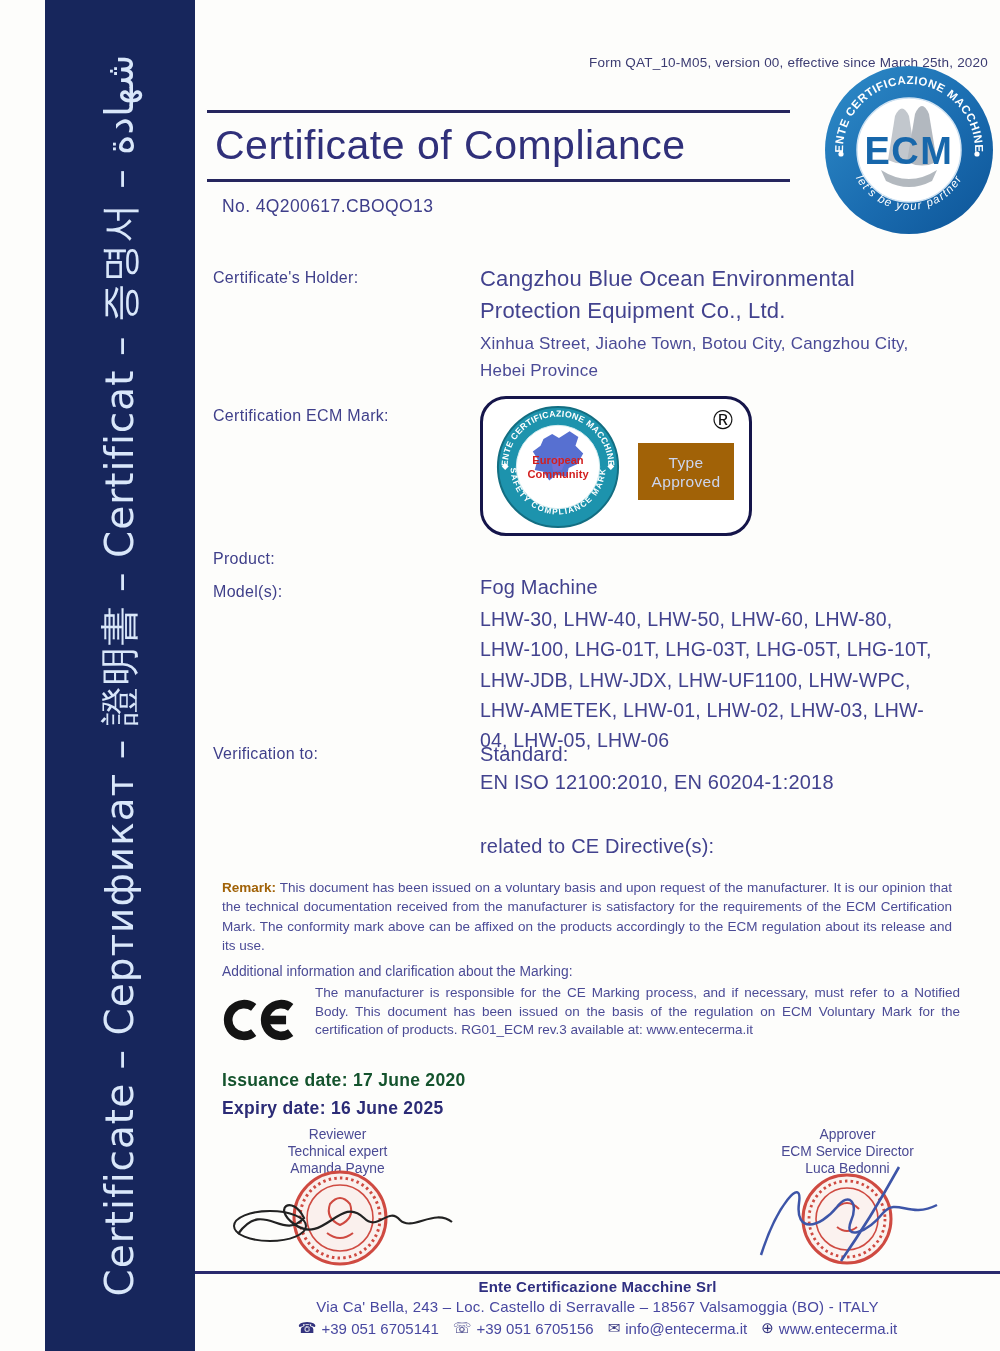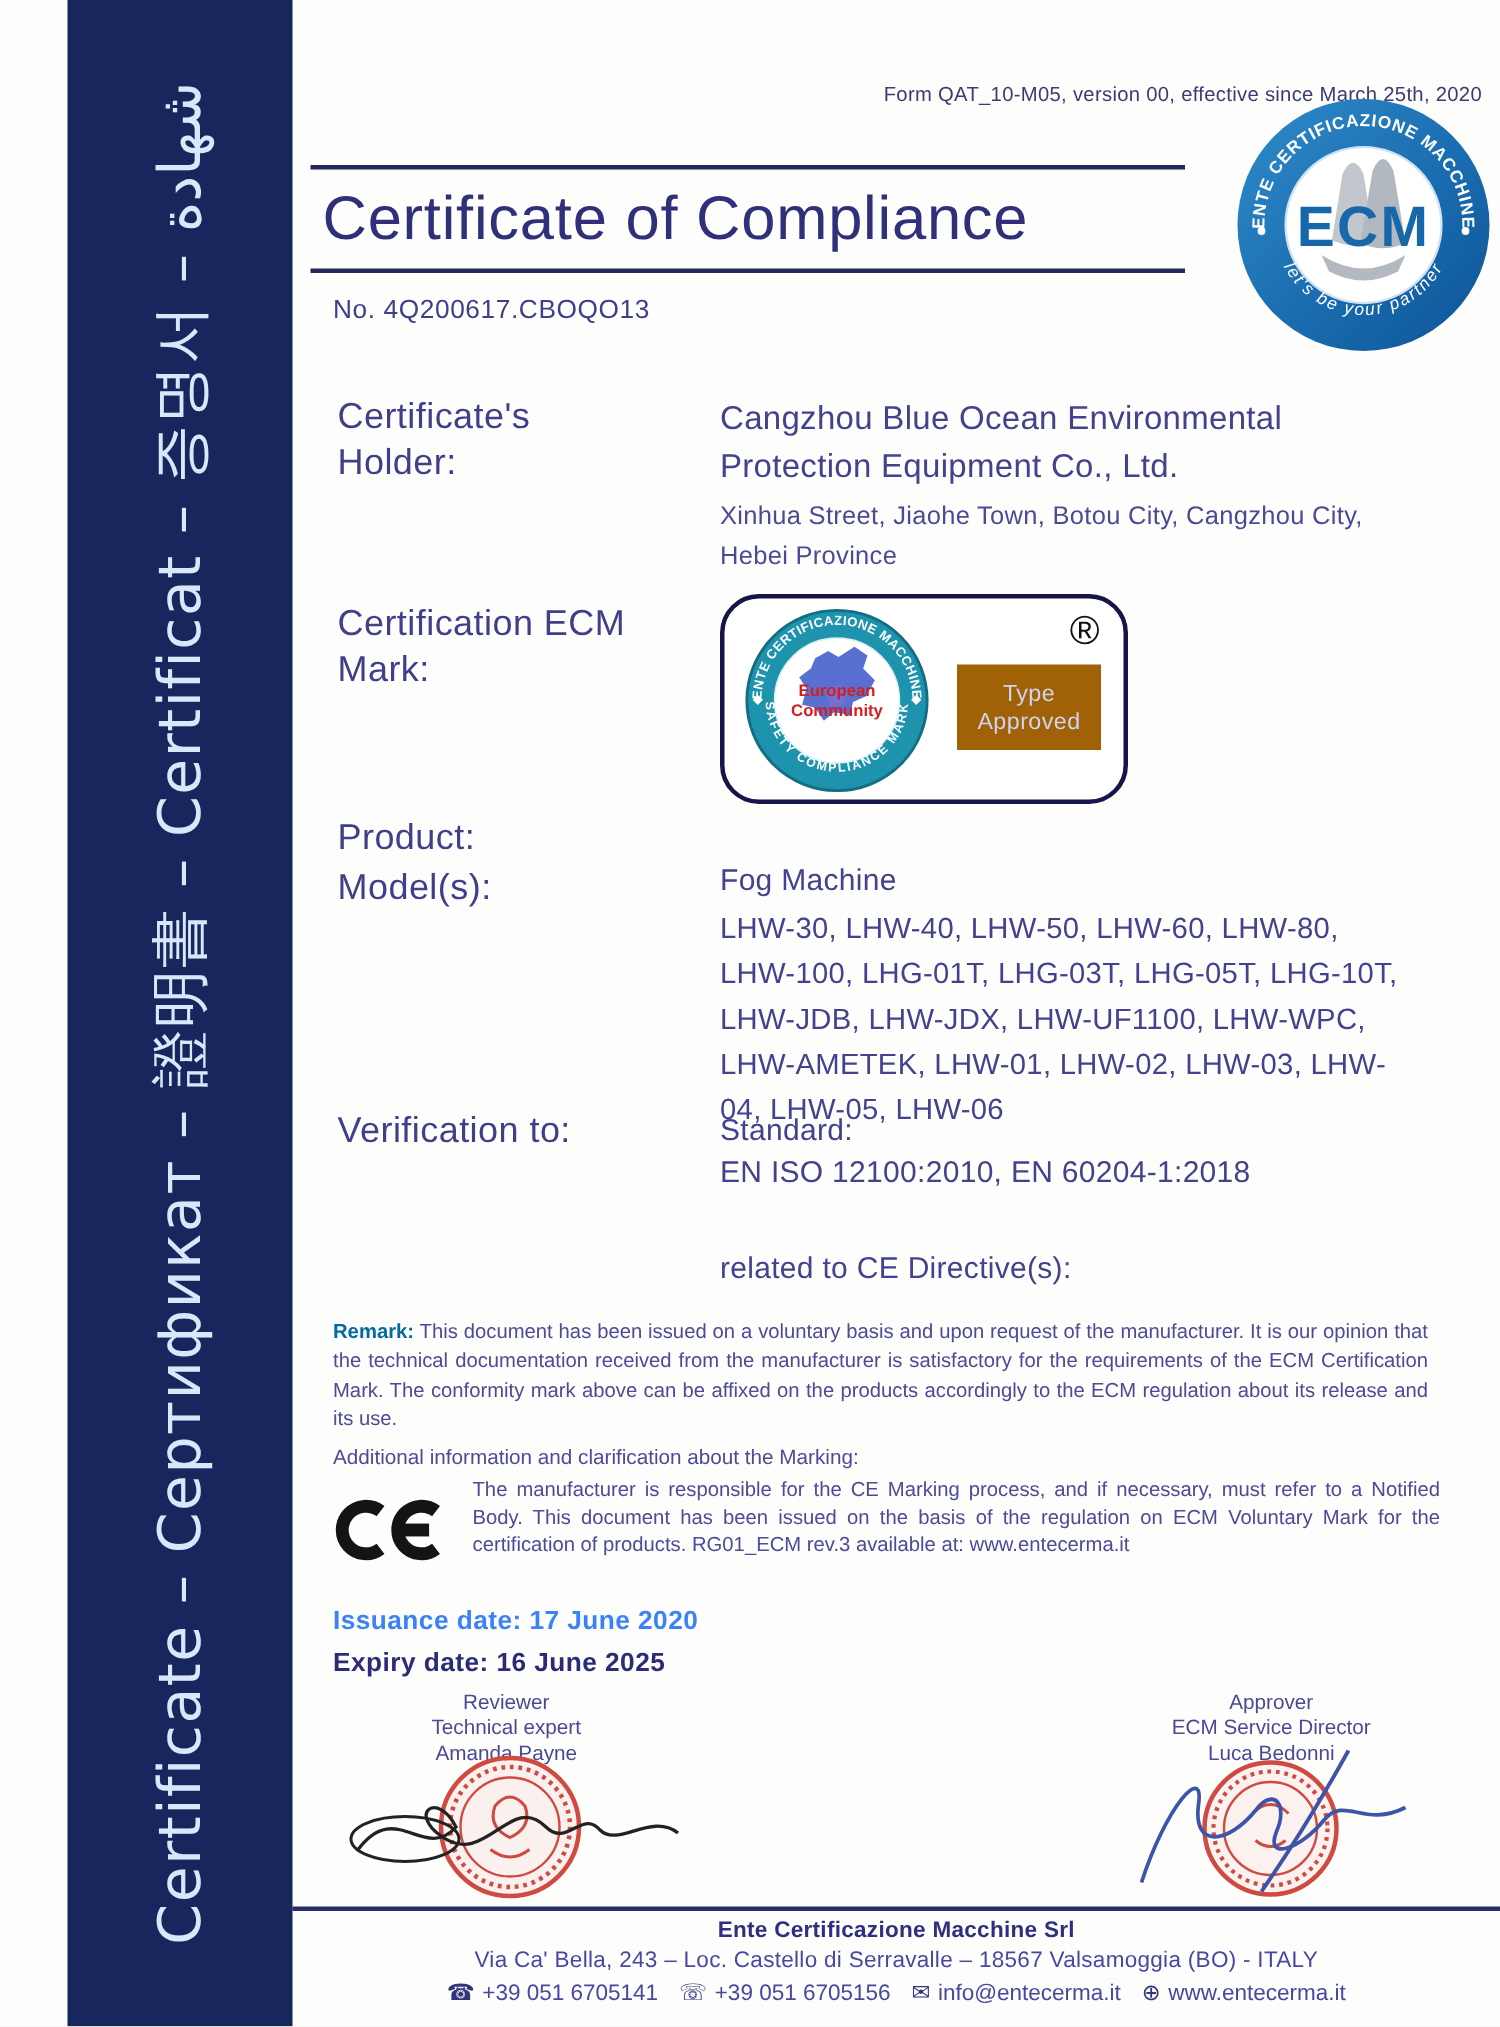--- a/index.html
+++ b/index.html
@@ -24,21 +24,21 @@
   .form-ref { position: absolute; top: 55px; right: 12px; font-size: 13.5px; color: #3c3c72; letter-spacing: 0.2px; }
   
   .title-block { position: absolute; left: 207px; top: 110px; width: 583px; }
   .rule-top { height: 3px; background: #26265e; }
   .rule-bottom { height: 2.5px; background: #26265e; }
   .page-title { font-size: 41px; font-weight: 400; color: #30307a; padding: 9px 0 10px 8px; letter-spacing: 0.5px; }
   .cert-no { position: absolute; left: 222px; top: 196px; font-size: 17.5px; color: #3e3e8a; letter-spacing: 0.4px; }
   
   .ecm-logo { position: absolute; left: 823px; top: 64px; }
   
-  .flabel { position: absolute; left: 225px; font-size: 24px; color: #3f3f8a; line-height: 31px; letter-spacing: 0.3px; }
+  .flabel { position: absolute; left: 213px; font-size: 16px; color: #3f3f8a; line-height: 31px; letter-spacing: 0.3px; }
   .fvalue { position: absolute; left: 480px; font-size: 22px; color: #42428e; line-height: 31.5px; letter-spacing: 0.2px; }
   .holder-label { top: 262px; width: 210px; }
   .holder-name { top: 263px; width: 468px; }
   .holder-address { top: 330px; width: 435px; font-size: 17px; line-height: 27px; color: #4a4a96; }
   .mark-label { top: 400px; width: 205px; }
   .mark-box {
     position: absolute; left: 480px; top: 396px; width: 272px; height: 140px;
     border: 3.5px solid #15154a; border-radius: 26px; background: #fff;
   }
   .registered { position: absolute; right: 16px; top: 6px; font-size: 27px; color: #111; }
@@ -51,27 +51,27 @@
   .models-label { top: 576px; }
   .product-name { top: 572px; font-size: 20px; }
   .models-list { top: 576px; width: 468px; font-size: 19.5px; line-height: 30.3px; margin-top: 28px; }
   .verif-label { top: 738px; }
   .std-label { top: 739px; font-size: 20px; }
   .std-values { top: 767px; font-size: 20px; }
   .dir-label { top: 831px; font-size: 20px; }
   .dir-values { top: 859px; font-size: 20px; }
   
   .remark { position: absolute; left: 222px; top: 878px; width: 730px; font-size: 13.5px; line-height: 19.4px; color: #4b4b96; text-align: justify; }
-  .remark b { font-weight: bold; color: #0369a1; }
+  .remark b { font-weight: bold; color: #a16207; }
   .additional { position: absolute; left: 222px; top: 964px; font-size: 13.8px; color: #4b4b96; }
   
   .ce-icon { position: absolute; left: 220px; top: 986px; }
   .ce-text { position: absolute; left: 315px; top: 984px; width: 645px; font-size: 13.5px; line-height: 18.6px; color: #4b4b96; text-align: justify; }
   
-  .issuance { position: absolute; left: 222px; top: 1070px; font-size: 17.5px; font-weight: bold; color: #3b82f6; letter-spacing: 0.3px; }
+  .issuance { position: absolute; left: 222px; top: 1070px; font-size: 17.5px; font-weight: bold; color: #14532d; letter-spacing: 0.3px; }
   .expiry { position: absolute; left: 222px; top: 1098px; font-size: 17.5px; font-weight: bold; color: #2b2b76; letter-spacing: 0.3px; }
   
   .sig-head { position: absolute; top: 1127px; width: 215px; text-align: center; font-size: 13.8px; line-height: 16.8px; color: #4a4a94; }
   .sig-head.reviewer { left: 230px; }
   .sig-head.approver { left: 740px; }
   .sig-reviewer { position: absolute; left: 228px; top: 1168px; }
   .sig-approver { position: absolute; left: 747px; top: 1161px; }
   
   .footer-rule { position: absolute; left: 195px; right: 0; top: 1271px; height: 2.5px; background: #2a2a6e; }
   .footer { position: absolute; left: 195px; right: 0; top: 1278px; text-align: center; }

